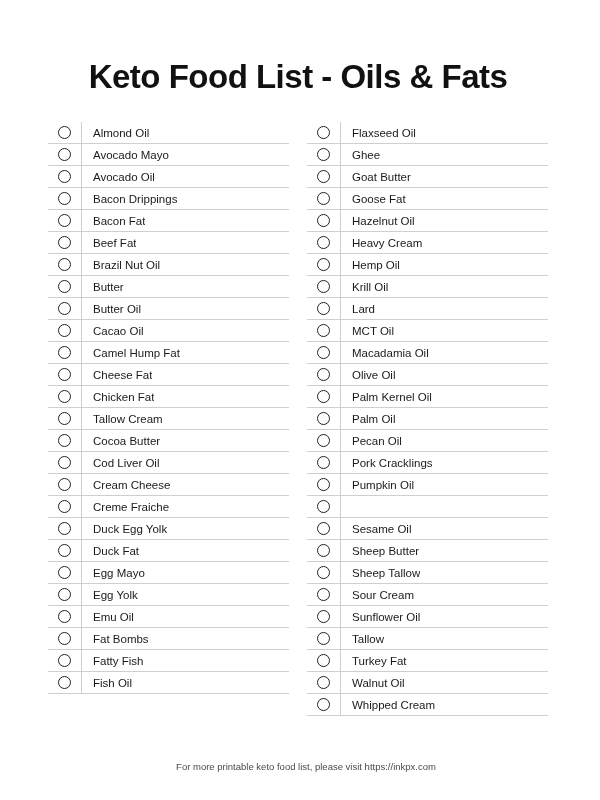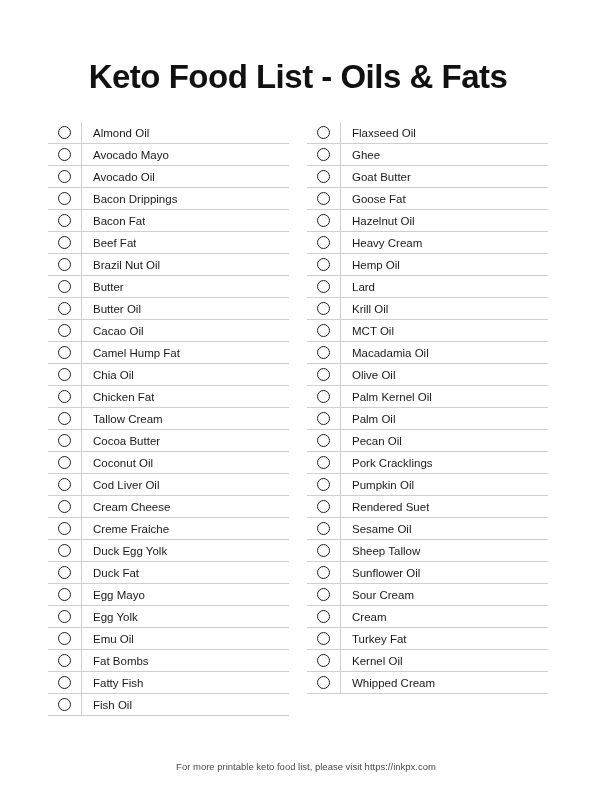--- a/index.html
+++ b/index.html
@@ -142,41 +142,36 @@
           <span class="label">Cacao Oil</span>
         </div>
         <div class="row">
           <span class="checkbox"></span>
           <span class="divider"></span>
           <span class="label">Camel Hump Fat</span>
         </div>
         <div class="row">
           <span class="checkbox"></span>
           <span class="divider"></span>
-          <span class="label">Chia Oil</span>
+          <span class="label">Cheese Fat</span>
         </div>
         <div class="row">
           <span class="checkbox"></span>
           <span class="divider"></span>
           <span class="label">Chicken Fat</span>
         </div>
         <div class="row">
           <span class="checkbox"></span>
           <span class="divider"></span>
           <span class="label">Tallow Cream</span>
         </div>
         <div class="row">
           <span class="checkbox"></span>
           <span class="divider"></span>
           <span class="label">Cocoa Butter</span>
-        </div>
-        <div class="row">
-          <span class="checkbox"></span>
-          <span class="divider"></span>
-          <span class="label">Coconut Oil</span>
         </div>
         <div class="row">
           <span class="checkbox"></span>
           <span class="divider"></span>
           <span class="label">Cod Liver Oil</span>
         </div>
         <div class="row">
           <span class="checkbox"></span>
           <span class="divider"></span>
           <span class="label">Cream Cheese</span>
@@ -259,30 +254,30 @@
           <span class="label">Heavy Cream</span>
         </div>
         <div class="row">
           <span class="checkbox"></span>
           <span class="divider"></span>
           <span class="label">Hemp Oil</span>
         </div>
         <div class="row">
           <span class="checkbox"></span>
           <span class="divider"></span>
+          <span class="label">Krill Oil</span>
+        </div>
+        <div class="row">
+          <span class="checkbox"></span>
+          <span class="divider"></span>
           <span class="label">Lard</span>
         </div>
         <div class="row">
           <span class="checkbox"></span>
           <span class="divider"></span>
-          <span class="label">Krill Oil</span>
-        </div>
-        <div class="row">
-          <span class="checkbox"></span>
-          <span class="divider"></span>
           <span class="label">MCT Oil</span>
         </div>
         <div class="row">
           <span class="checkbox"></span>
           <span class="divider"></span>
           <span class="label">Macadamia Oil</span>
         </div>
         <div class="row">
           <span class="checkbox"></span>
           <span class="divider"></span>
@@ -309,56 +304,60 @@
           <span class="label">Pork Cracklings</span>
         </div>
         <div class="row">
           <span class="checkbox"></span>
           <span class="divider"></span>
           <span class="label">Pumpkin Oil</span>
         </div>
         <div class="row">
           <span class="checkbox"></span>
           <span class="divider"></span>
-          <span class="label">Rendered Suet</span>
         </div>
         <div class="row">
           <span class="checkbox"></span>
           <span class="divider"></span>
           <span class="label">Sesame Oil</span>
         </div>
         <div class="row">
           <span class="checkbox"></span>
           <span class="divider"></span>
+          <span class="label">Sheep Butter</span>
+        </div>
+        <div class="row">
+          <span class="checkbox"></span>
+          <span class="divider"></span>
           <span class="label">Sheep Tallow</span>
         </div>
         <div class="row">
           <span class="checkbox"></span>
           <span class="divider"></span>
+          <span class="label">Sour Cream</span>
+        </div>
+        <div class="row">
+          <span class="checkbox"></span>
+          <span class="divider"></span>
           <span class="label">Sunflower Oil</span>
         </div>
         <div class="row">
           <span class="checkbox"></span>
           <span class="divider"></span>
-          <span class="label">Sour Cream</span>
-        </div>
-        <div class="row">
-          <span class="checkbox"></span>
-          <span class="divider"></span>
-          <span class="label">Cream</span>
+          <span class="label">Tallow</span>
         </div>
         <div class="row">
           <span class="checkbox"></span>
           <span class="divider"></span>
           <span class="label">Turkey Fat</span>
         </div>
         <div class="row">
           <span class="checkbox"></span>
           <span class="divider"></span>
-          <span class="label">Kernel Oil</span>
+          <span class="label">Walnut Oil</span>
         </div>
         <div class="row">
           <span class="checkbox"></span>
           <span class="divider"></span>
           <span class="label">Whipped Cream</span>
         </div>
       </div>
   </div>
 
   <div class="footer">For more printable keto food list, please visit https://inkpx.com</div>

